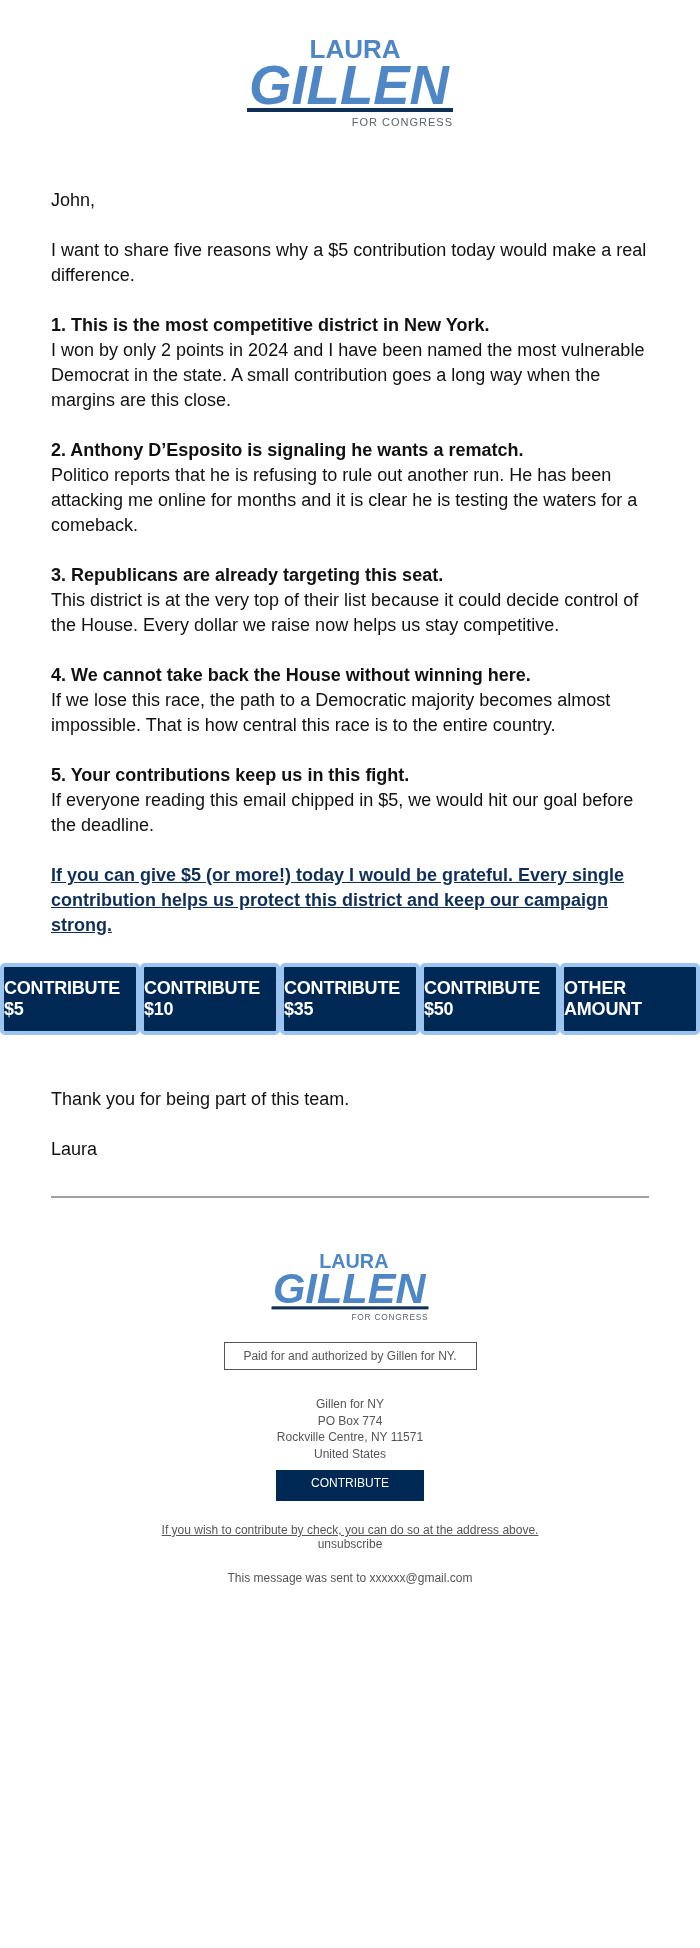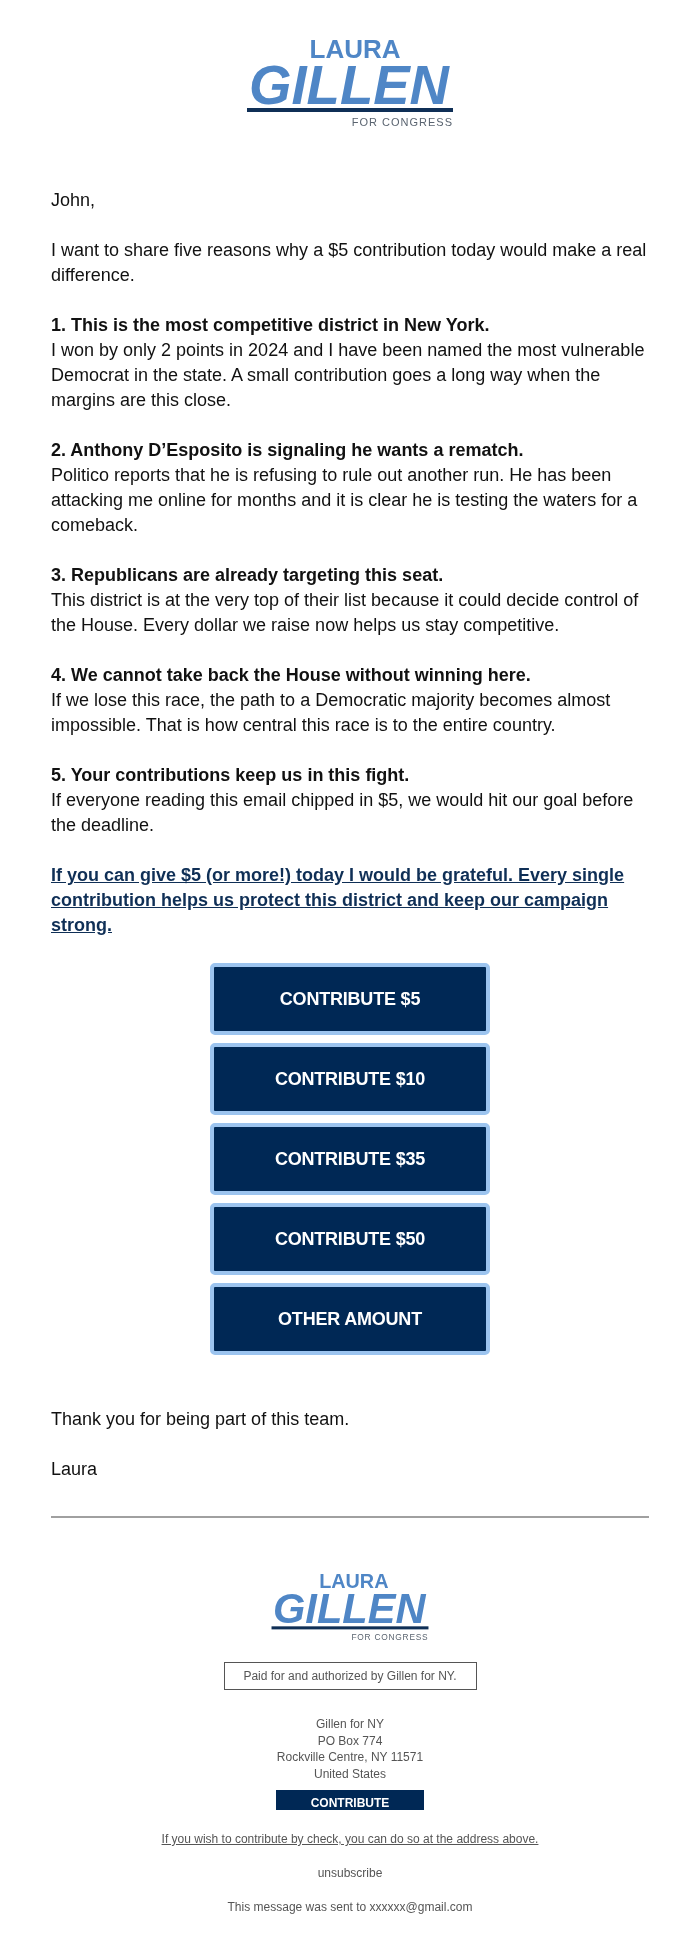--- a/index.html
+++ b/index.html
@@ -27,21 +27,21 @@
     .content p.greeting { margin-bottom: 25px; }
     .reason-title { font-weight: bold; display: block; }
     .cta-link {
       color: #0f2f56;
       font-weight: bold;
       text-decoration: underline;
       cursor: pointer;
     }
     .buttons {
       display: flex;
-      flex-direction: column;
+      flex-direction: row;
       align-items: center;
       margin-top: 24px;
     }
     .donate-btn {
       width: 280px;
       height: 72px;
       margin-bottom: 8px;
       background: #002855;
       border: 4px solid #9cc4ef;
       border-radius: 5px;
@@ -90,30 +90,30 @@
     }
     .address {
       margin-top: 26px;
       line-height: 16.5px;
       font-size: 12px;
     }
     .footer-contribute {
       display: inline-block;
       margin-top: 8px;
       width: 148px;
-      height: 20px;
+      height: 31px;
       line-height: 26px;
       background: #002855;
       color: #ffffff;
-      font-weight: bold;
+      font-weight: normal;
       font-size: 12px;
       cursor: pointer;
     }
     .check-note { margin-top: 22px; text-decoration: underline; }
-    .unsubscribe { margin-top: 20px; cursor: pointer; }
+    .unsubscribe { cursor: pointer; }
     .sent-to { margin-top: 20px; }
   </style>
 </head>
 <body>
 
 <svg class="header-logo" viewBox="0 0 210 96" xmlns="http://www.w3.org/2000/svg">
   <text x="110" y="26" text-anchor="middle" font-family="Liberation Sans, sans-serif" font-size="26" font-weight="bold" fill="#4f86c6">LAURA</text>
   <text x="104" y="72" text-anchor="middle" font-family="Liberation Sans, sans-serif" font-size="56" font-weight="bold" font-style="italic" fill="#4f86c6" textLength="200" lengthAdjust="spacingAndGlyphs">GILLEN</text>
   <rect x="2" y="76" width="206" height="4" fill="#0f2f56"></rect>
   <text x="208" y="94" text-anchor="end" font-family="Liberation Sans, sans-serif" font-size="11" letter-spacing="1" fill="#5a6470">FOR CONGRESS</text>

